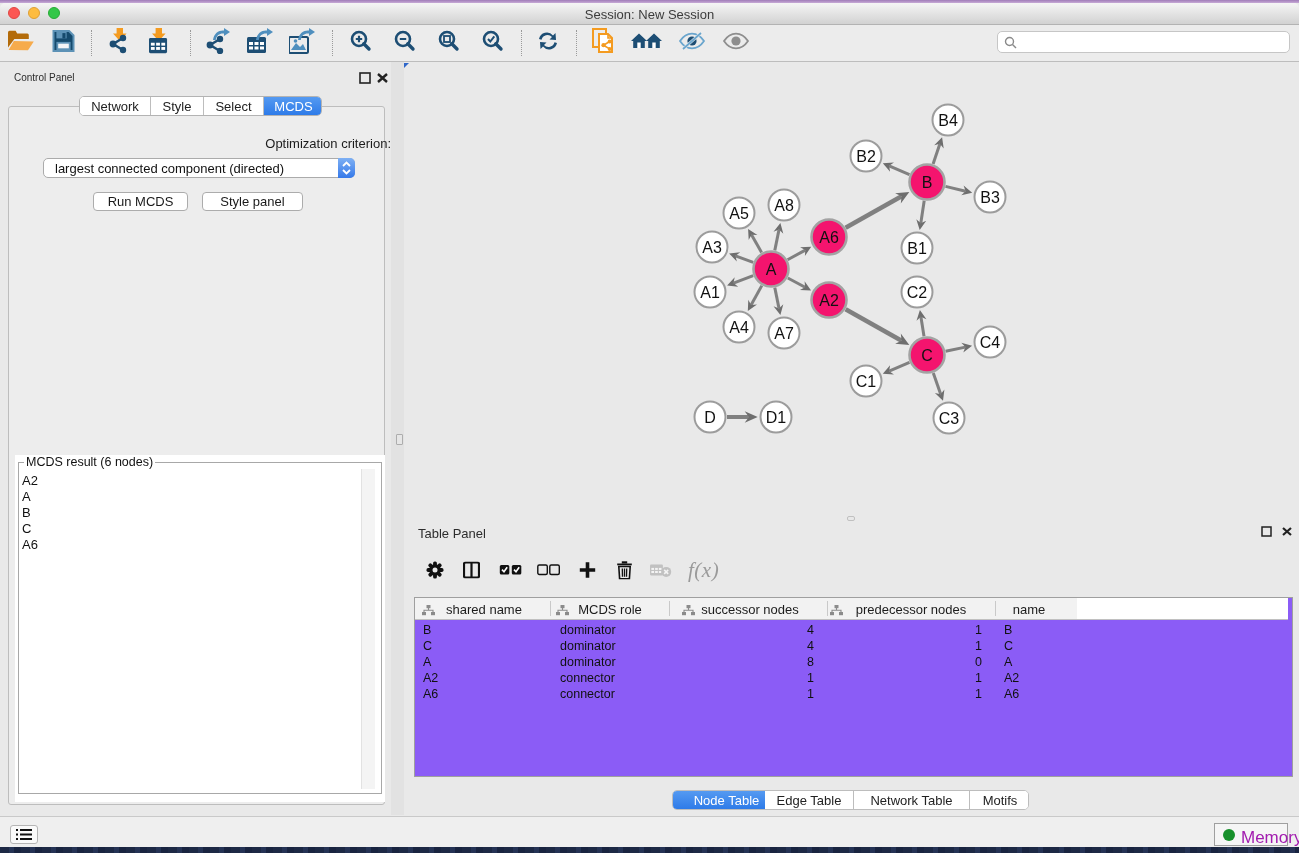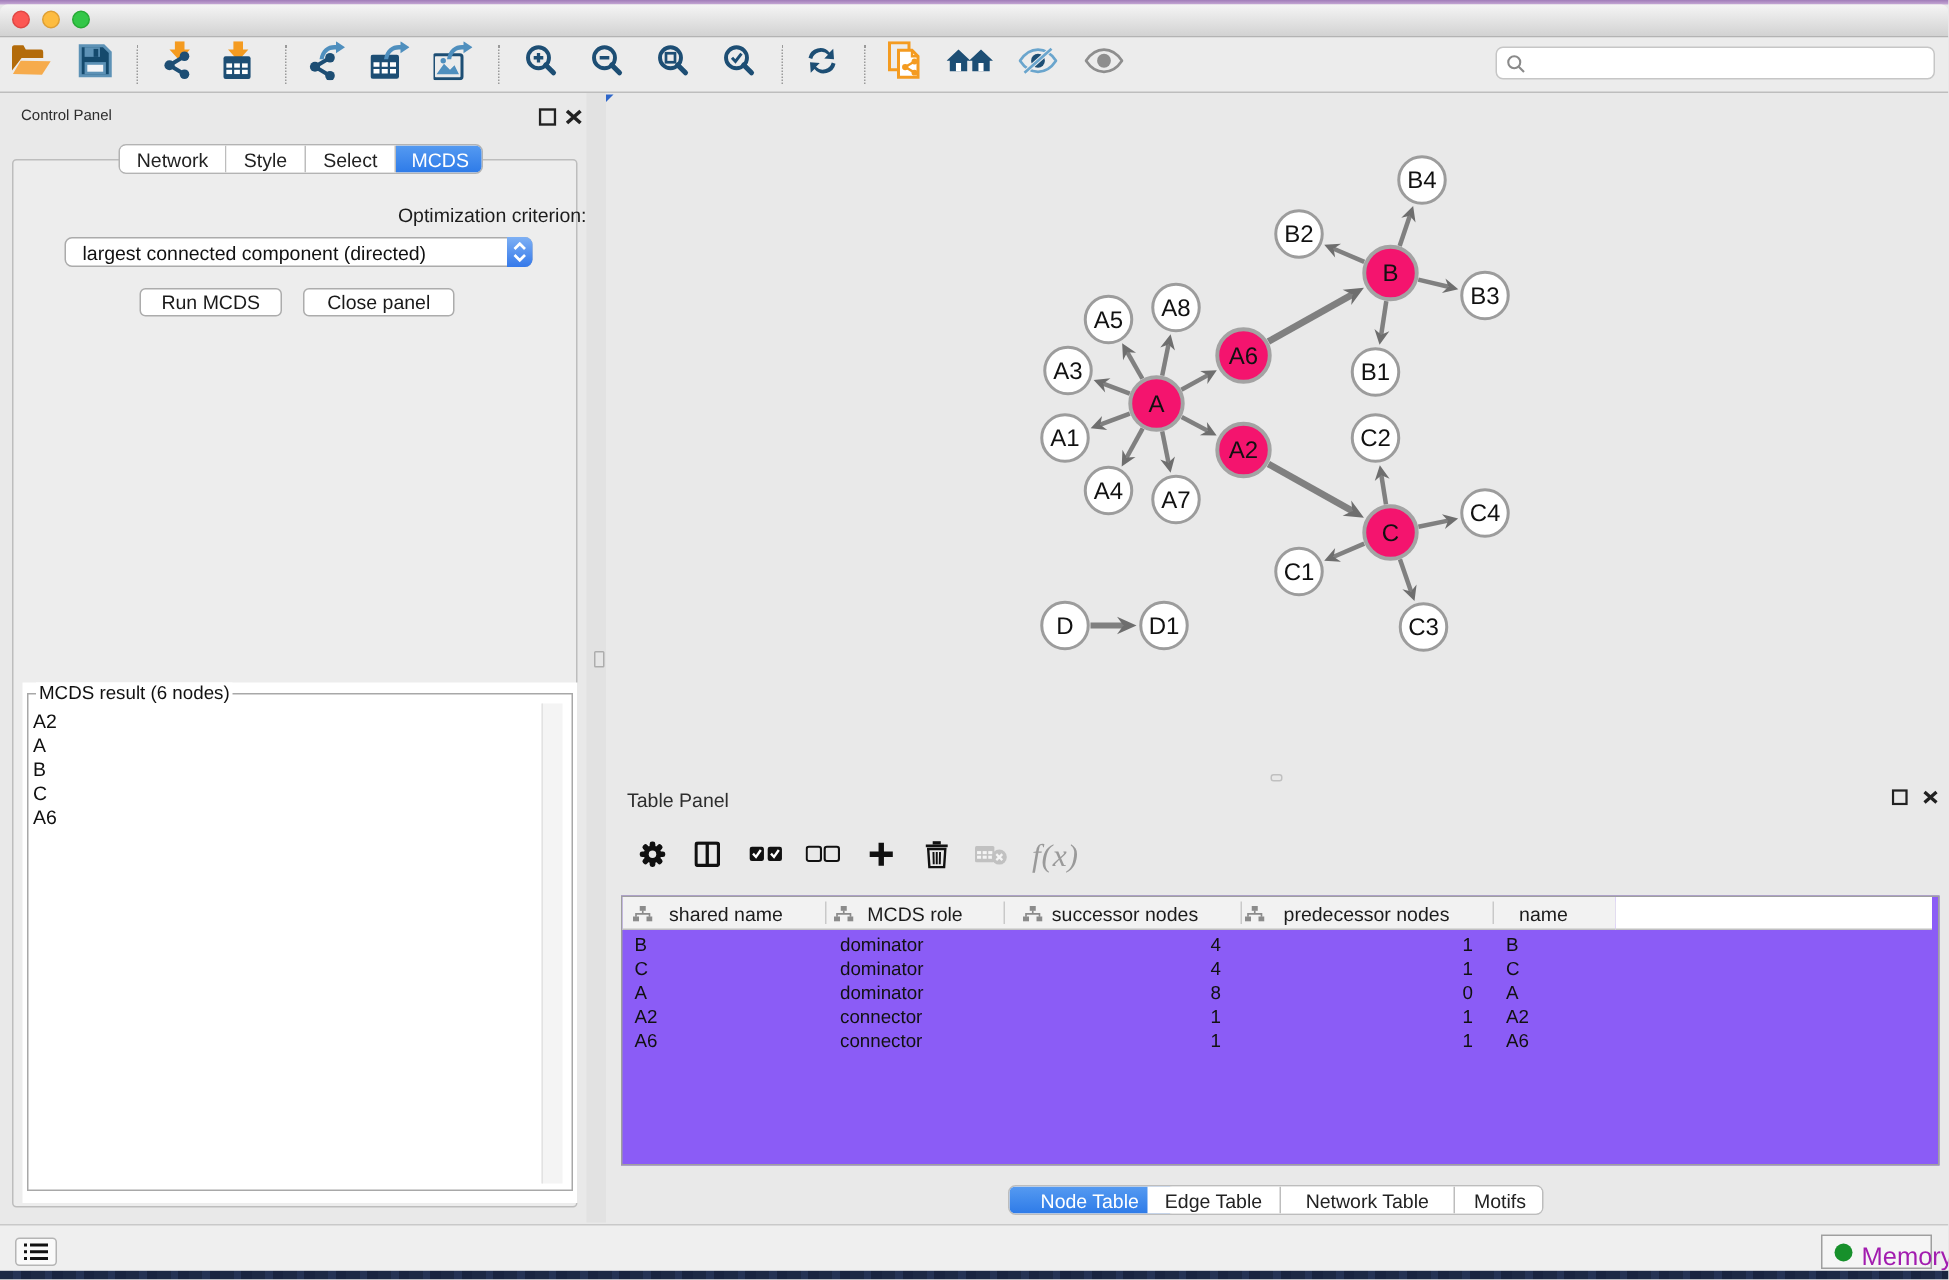--- a/index.html
+++ b/index.html
@@ -17,20 +17,21 @@
 
 <div class="abs" style="left:0;top:0;width:1299px;height:3px;background:linear-gradient(#a07cb8,#c7a9d6)"></div>
 <div class="abs" style="left:0;top:847px;width:1299px;height:6px;background:repeating-linear-gradient(90deg,#1d2945 0 9px,#253355 9px 14px,#192440 14px 21px)"></div>
 
 <div class="abs" style="left:0;top:3px;width:1299px;height:844px;background:#e9e9e9;border-radius:5px 5px 0 0;overflow:hidden">
 
   <div class="abs" style="left:0;top:0;width:100%;height:22px;background:linear-gradient(#f5f5f5,#d2d2d2);border-bottom:1px solid #b3b3b3">
     <div class="tl" style="left:8px;background:#fc5753;border:1px solid #df4744"></div>
     <div class="tl" style="left:28px;background:#fdbc40;border:1px solid #de9f34"></div>
     <div class="tl" style="left:48px;background:#33c748;border:1px solid #27aa35"></div>
+    <div class="abs" style="width:100%;text-align:center;top:4px;font-size:13px;color:#3c3c3c">Session: New Session</div>
   </div>
 
   <div class="abs" style="left:0;top:22px;width:100%;height:37px;background:#ececec;border-bottom:1px solid #bdbdbd">
     <div style="position:absolute;left:8px;top:50%;transform:translateY(-50%)"><svg width="28" height="23" viewBox="0 0 28 23" style="">
           <path d="M0 18 L0 3 Q0 1.2 1.6 1.2 L7.6 1.2 L9.2 4 L19.4 4 Q20.8 4 20.8 5.6 L20.8 9.6 L6.4 9.6 Z" fill="#b36b0a"></path>
           <path d="M5.8 11.5 L25.8 11.9 L20 20.8 L0.6 20.4 Z" fill="#f6ab4c"></path>
         </svg></div>
       <div style="position:absolute;left:52px;top:50%;transform:translateY(-50%)"><svg width="24" height="23" viewBox="0 0 24 23" style="">
           <path d="M0.5 0.5 L17.5 0.5 L22.5 5.5 L22.5 22.5 L0.5 22.5 Z" fill="#5d92b6"></path>
           <path d="M2.5 2.5 L16.6 2.5 L20.5 6.4 L20.5 20.5 L2.5 20.5 Z" fill="#154a6d"></path>
@@ -197,21 +198,21 @@
       <div class="abs" style="left:11px;top:2px;font-size:13px;color:#111">largest connected component (directed)</div>
       <div class="abs" style="right:-1px;top:-1px;width:17px;height:20px;background:linear-gradient(#7eb0f4,#3579ea);border-radius:0 5px 5px 0">
         <svg width="11" height="14" style="position:absolute;left:3px;top:3px">
             <path d="M2 5 L5.5 1.5 L9 5" stroke="#fff" stroke-width="1.8" fill="none"></path>
             <path d="M2 9 L5.5 12.5 L9 9" stroke="#fff" stroke-width="1.8" fill="none"></path>
           </svg>
       </div>
     </div>
 
     <div class="abs" style="left:93px;top:129px;width:95px;height:19px;background:#fff;border:1px solid #acacac;border-radius:4px;text-align:center;font-size:13px;color:#1a1a1a;line-height:17px">Run MCDS</div>
-    <div class="abs" style="left:202px;top:129px;width:101px;height:19px;background:#fff;border:1px solid #acacac;border-radius:4px;text-align:center;font-size:13px;color:#1a1a1a;line-height:17px">Close panel</div>
+    <div class="abs" style="left:202px;top:129px;width:101px;height:19px;background:#fff;border:1px solid #acacac;border-radius:4px;text-align:center;font-size:13px;color:#1a1a1a;line-height:17px">Style panel</div>
 
     <div class="abs" style="left:15px;top:392px;width:370px;height:347px;background:#fff">
       <div class="abs" style="left:3px;top:7px;width:364px;height:332px;border:1px solid #a8a8a8"></div>
       <div class="abs" style="left:9px;top:0px;background:#fff;padding:0 2px;font-size:12.5px;color:#111">MCDS result (6 nodes)</div>
       <div class="abs" style="left:346px;top:14px;width:14px;height:320px;background:#f4f4f4;border-left:1px solid #e2e2e2"></div>
       <div class="abs" style="left:7px;top:18px;font-size:13px;color:#111;line-height:16px">A2<br>A<br>B<br>C<br>A6</div>
     </div>
   </div>
 
   <div class="abs" style="left:391px;top:59px;width:13px;height:753px;background:#e2e2e2"></div>

